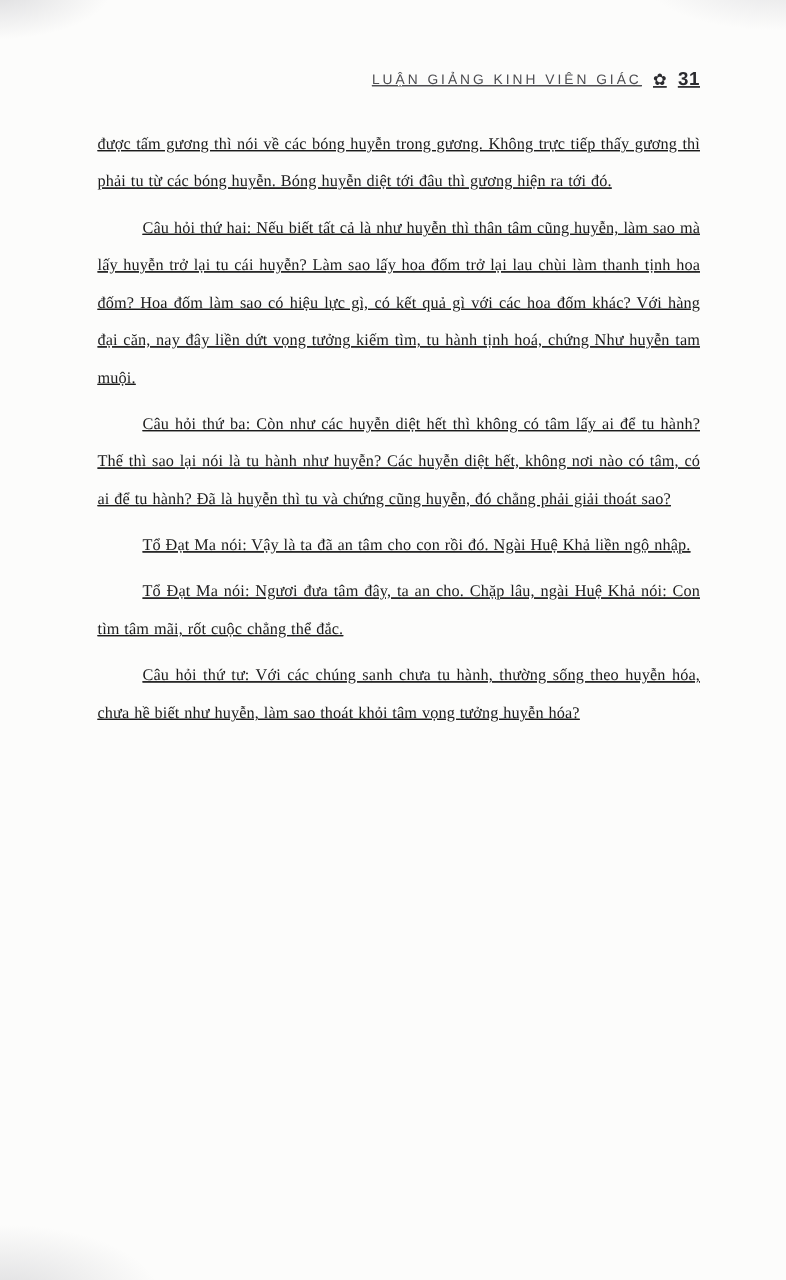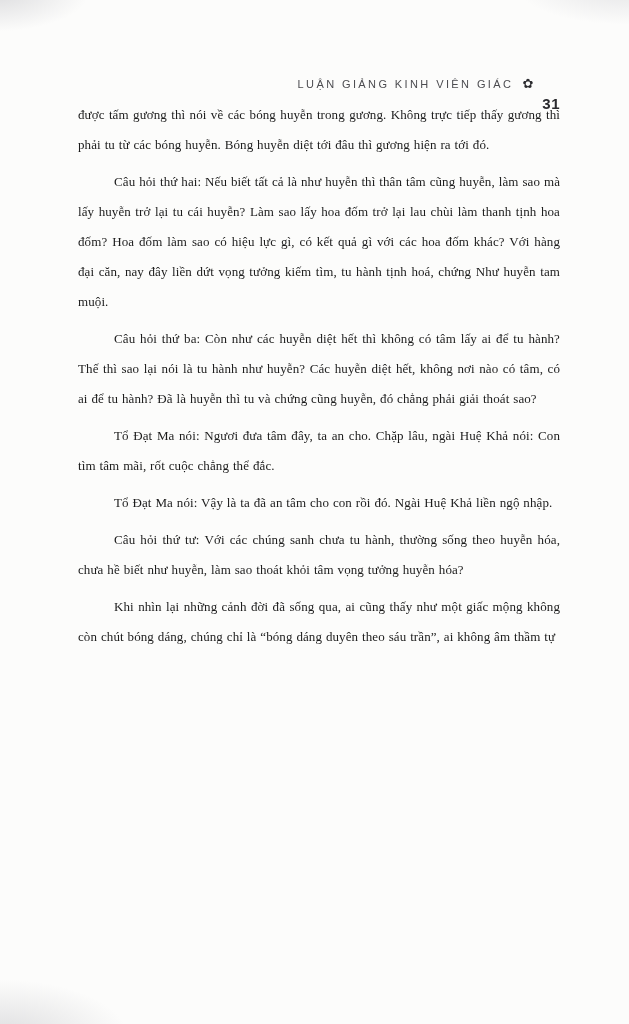--- a/index.html
+++ b/index.html
@@ -1,15 +1,15 @@
 <!DOCTYPE html>
 <html lang="vi"><head>
 <meta charset="utf-8">
 <style>
-  * { margin: 0; padding: 0; box-sizing: border-box; }
+  * { margin: 0; padding: 0; box-sizing: border-box; text-decoration: underline; }
   html, body { width: 629px; height: 1024px; }
   body {
     position: relative;
     background: #fcfcfb;
     overflow: hidden;
     font-family: "Liberation Serif", "DejaVu Serif", serif;
     color: #1b1b1b;
   }
   
   .smudge { position: absolute; pointer-events: none; }
@@ -38,21 +38,20 @@
   .ornament {
     font-size: 13px;
     color: #2a2a2e;
     line-height: 1;
   }
   .page-number {
     font-size: 15px;
     font-weight: 700;
     color: #2a2a2e;
     letter-spacing: .5px;
-    margin-top: 40px;
   }
 
   .text-block {
     position: absolute;
     left: 78px;
     top: 100px;
     width: 482px;
   }
   .text-block p {
     font-size: 13px;
@@ -75,17 +74,16 @@
 <header class="running-head">
   <span class="running-title">LUẬN GIẢNG KINH VIÊN GIÁC</span>
   <span class="ornament">✿</span>
   <span class="page-number">31</span>
 </header>
 
 <main class="text-block">
   <p class="continuation">được tấm gương thì nói về các bóng huyễn trong gương. Không trực tiếp thấy gương thì phải tu từ các bóng huyễn. Bóng huyễn diệt tới đâu thì gương hiện ra tới đó.</p>
   <p>Câu hỏi thứ hai: Nếu biết tất cả là như huyễn thì thân tâm cũng huyễn, làm sao mà lấy huyễn trở lại tu cái huyễn? Làm sao lấy hoa đốm trở lại lau chùi làm thanh tịnh hoa đốm? Hoa đốm làm sao có hiệu lực gì, có kết quả gì với các hoa đốm khác? Với hàng đại căn, nay đây liền dứt vọng tưởng kiếm tìm, tu hành tịnh hoá, chứng Như huyễn tam muội.</p>
   <p>Câu hỏi thứ ba: Còn như các huyễn diệt hết thì không có tâm lấy ai để tu hành? Thế thì sao lại nói là tu hành như huyễn? Các huyễn diệt hết, không nơi nào có tâm, có ai để tu hành? Đã là huyễn thì tu và chứng cũng huyễn, đó chẳng phải giải thoát sao?</p>
+  <p>Tổ Đạt Ma nói: Vậy là ta đã an tâm cho con rồi đó. Ngài Huệ Khả liền ngộ nhập.</p>
   <p>Tổ Đạt Ma nói: Ngươi đưa tâm đây, ta an cho. Chặp lâu, ngài Huệ Khả nói: Con tìm tâm mãi, rốt cuộc chẳng thể đắc.</p>
-  <p>Tổ Đạt Ma nói: Vậy là ta đã an tâm cho con rồi đó. Ngài Huệ Khả liền ngộ nhập.</p>
   <p>Câu hỏi thứ tư: Với các chúng sanh chưa tu hành, thường sống theo huyễn hóa, chưa hề biết như huyễn, làm sao thoát khỏi tâm vọng tưởng huyễn hóa?</p>
-  <p>Khi nhìn lại những cảnh đời đã sống qua, ai cũng thấy như một giấc mộng không còn chút bóng dáng, chúng chỉ là “bóng dáng duyên theo sáu trần”, ai không âm thầm tự</p>
 </main>
 
 </body></html>

